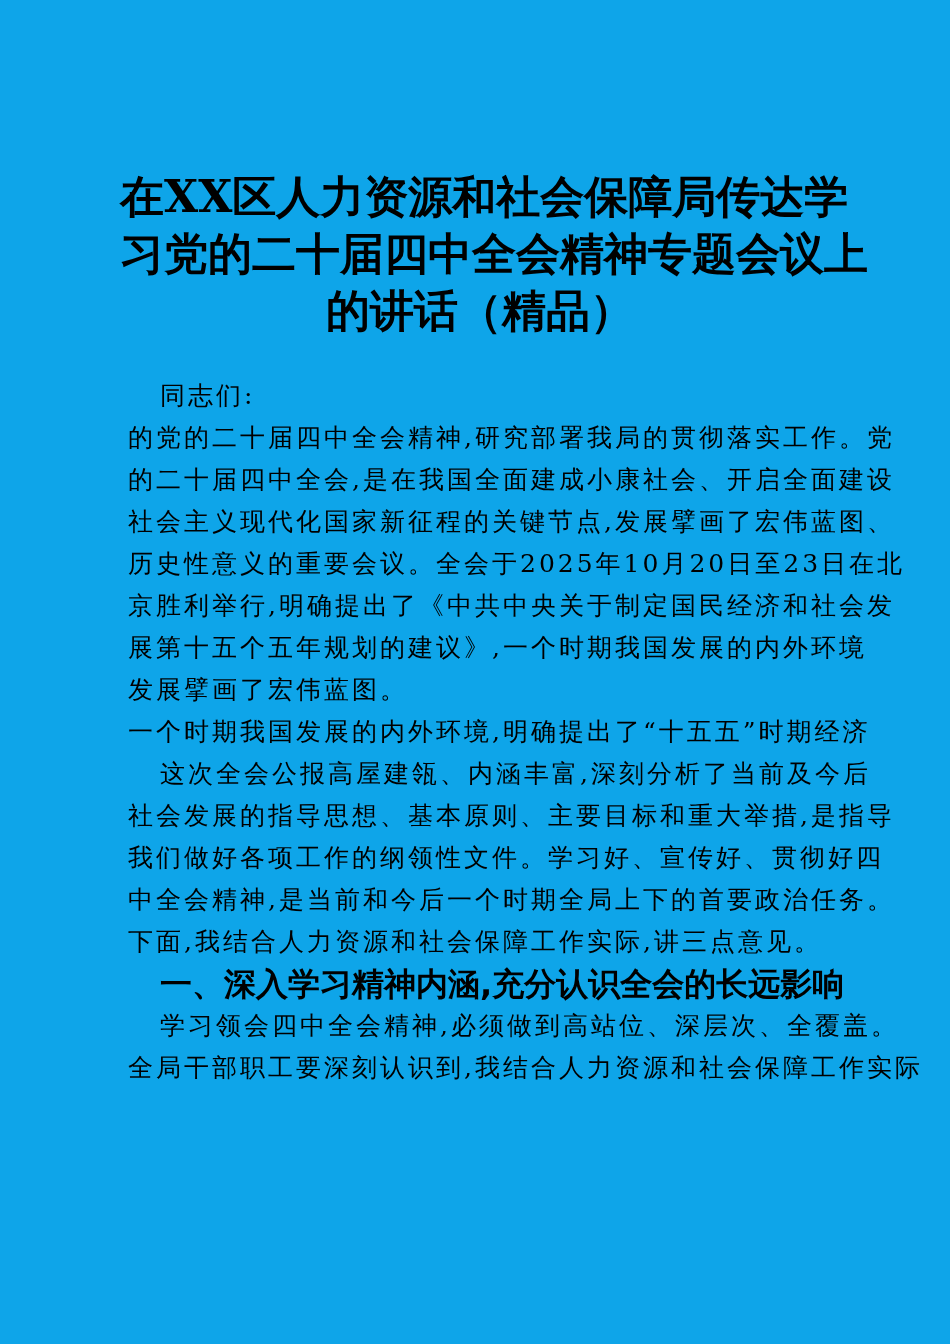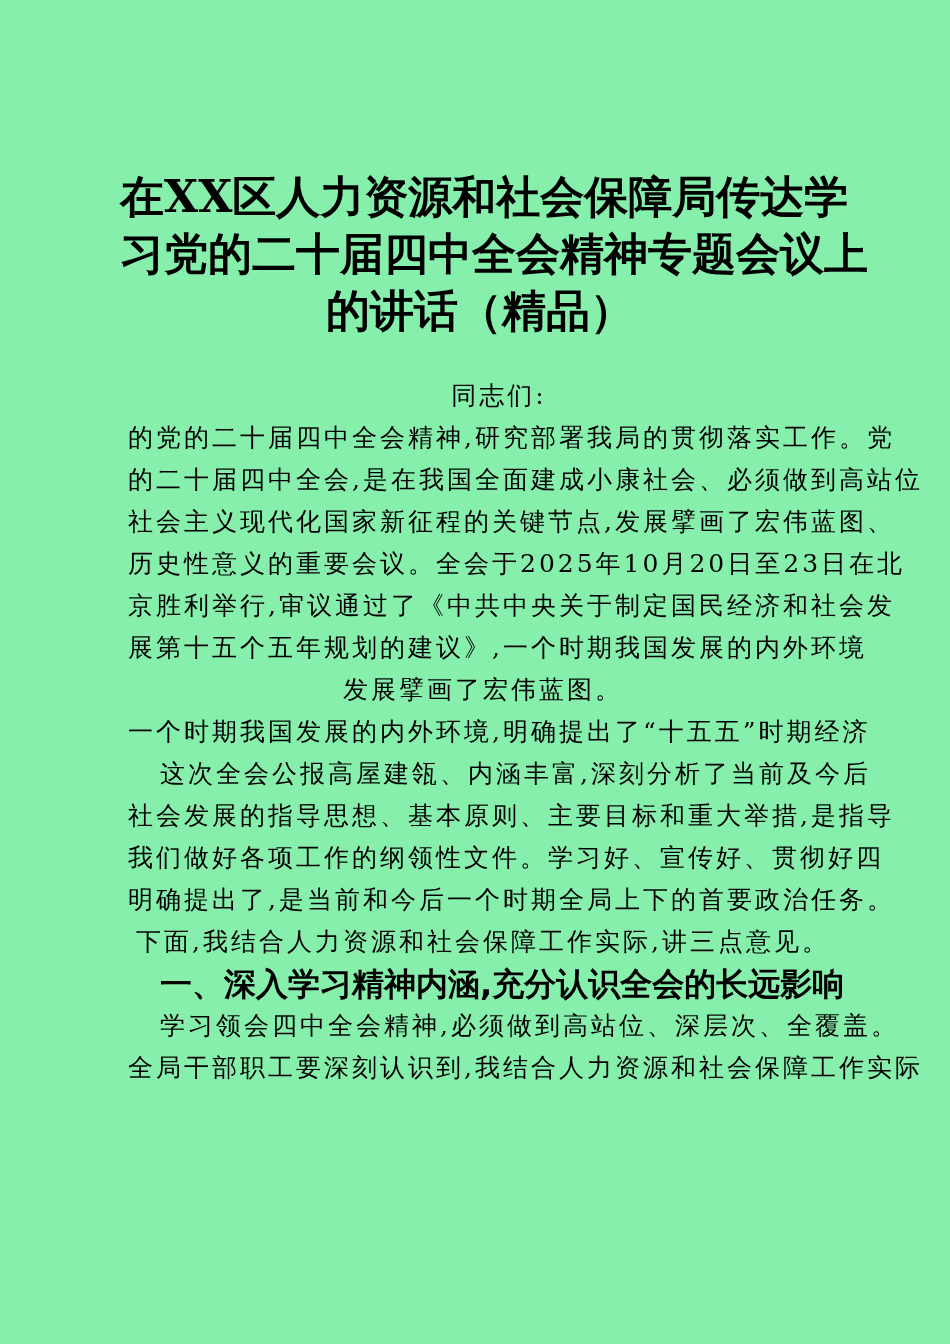--- a/index.html
+++ b/index.html
@@ -13,21 +13,21 @@
       position: relative;
       overflow: hidden;
       color: #000000;
     }
     .page {
       position: absolute;
       left: 0;
       top: 0;
       width: 950px;
       height: 1344px;
-      background: #86efac;
+      background: #0ea5e9;
     }
     .title {
       position: absolute;
       left: 120px;
       top: 168px;
       width: 720px;
       text-align: center;
       font-family: "DejaVu Serif", "Liberation Serif", serif;
       font-weight: bold;
       font-size: 44px;
@@ -46,21 +46,20 @@
       width: 710px;
       font-family: "DejaVu Serif", "Liberation Serif", serif;
       font-size: 25px;
       line-height: 42px;
     }
     .line {
       display: block;
       white-space: nowrap;
       height: 42px;
       letter-spacing: 3px;
-      text-align: center;
     }
     .line.indent {
       padding-left: 32px;
     }
     .line.heading {
       font-family: "DejaVu Sans", "Liberation Sans", sans-serif;
       font-weight: bold;
       letter-spacing: 0px;
       font-size: 32px;
     }
@@ -74,34 +73,34 @@
     <span>在XX区人力资源和社会保障局传达学</span>
     <span>习党的二十届四中全会精神专题会议上</span>
     <span>的讲话（精品）</span>
   </h1>
 
   <div class="body">
     <span class="line indent">同志们:</span>
 
     <div>
       <span class="line">的党的二十届四中全会精神,研究部署我局的贯彻落实工作。党</span>
-      <span class="line">的二十届四中全会,是在我国全面建成小康社会、必须做到高站位</span>
+      <span class="line">的二十届四中全会,是在我国全面建成小康社会、开启全面建设</span>
       <span class="line">社会主义现代化国家新征程的关键节点,发展擘画了宏伟蓝图、</span>
       <span class="line">历史性意义的重要会议。全会于2025年10月20日至23日在北</span>
-      <span class="line">京胜利举行,审议通过了《中共中央关于制定国民经济和社会发</span>
+      <span class="line">京胜利举行,明确提出了《中共中央关于制定国民经济和社会发</span>
       <span class="line">展第十五个五年规划的建议》,一个时期我国发展的内外环境</span>
       <span class="line">发展擘画了宏伟蓝图。</span>
     </div>
 
     <div>
       <span class="line">一个时期我国发展的内外环境,明确提出了“十五五”时期经济</span>
       <span class="line indent">这次全会公报高屋建瓴、内涵丰富,深刻分析了当前及今后</span>
       <span class="line">社会发展的指导思想、基本原则、主要目标和重大举措,是指导</span>
       <span class="line">我们做好各项工作的纲领性文件。学习好、宣传好、贯彻好四</span>
-      <span class="line">明确提出了,是当前和今后一个时期全局上下的首要政治任务。</span>
+      <span class="line">中全会精神,是当前和今后一个时期全局上下的首要政治任务。</span>
       <span class="line">下面,我结合人力资源和社会保障工作实际,讲三点意见。</span>
     </div>
 
     <span class="line indent heading">一、深入学习精神内涵,充分认识全会的长远影响</span>
 
     <div>
       <span class="line indent">学习领会四中全会精神,必须做到高站位、深层次、全覆盖。</span>
       <span class="line">全局干部职工要深刻认识到,我结合人力资源和社会保障工作实际</span>
     </div>
   </div>

